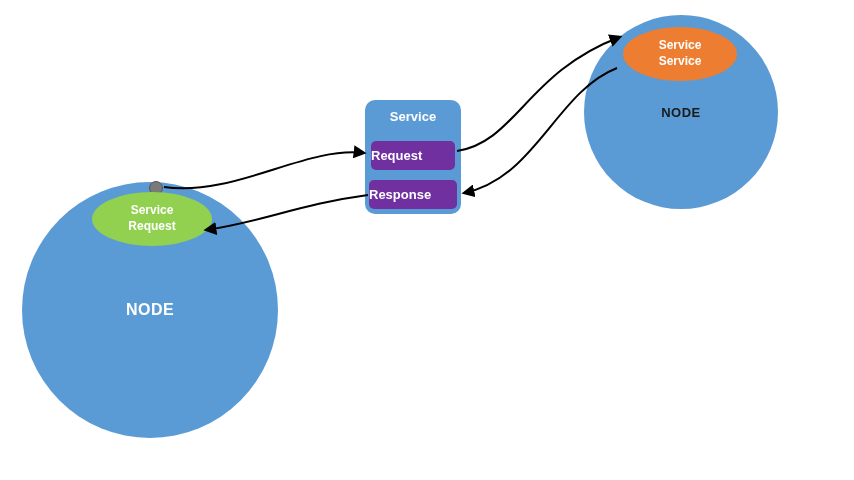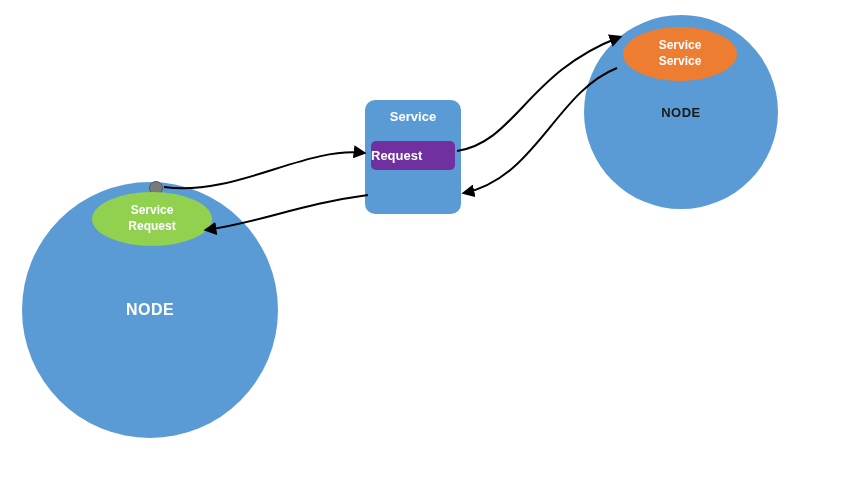--- a/index.html
+++ b/index.html
@@ -71,20 +71,23 @@
   <div class="abs ellipse server">
     <span>Service</span>
     <span>Service</span>
   </div>
 
   <div class="abs service-box">
     <div class="service-title">Service</div>
     <div class="action-btn request">
       <span>Request</span>
     </div>
+    <div class="action-btn response">
+      <span>Response</span>
+    </div>
   </div>
 
   <svg class="connectors" viewBox="0 0 854 480" xmlns="http://www.w3.org/2000/svg">
     <defs>
       <marker id="arrow" viewBox="0 0 10 10" refX="8" refY="5" markerWidth="6.5" markerHeight="6.5" orient="auto-start-reverse">
         <path d="M0,0 L10,5 L0,10 z" fill="#000000"></path>
       </marker>
     </defs>
     <path d="M 164 187 C 235 197, 305 146, 364 153" fill="none" stroke="#000000" stroke-width="2" marker-end="url(#arrow)"></path>
     <path d="M 457 151 C 516 142, 527 72, 620 37" fill="none" stroke="#000000" stroke-width="2" marker-end="url(#arrow)"></path>

